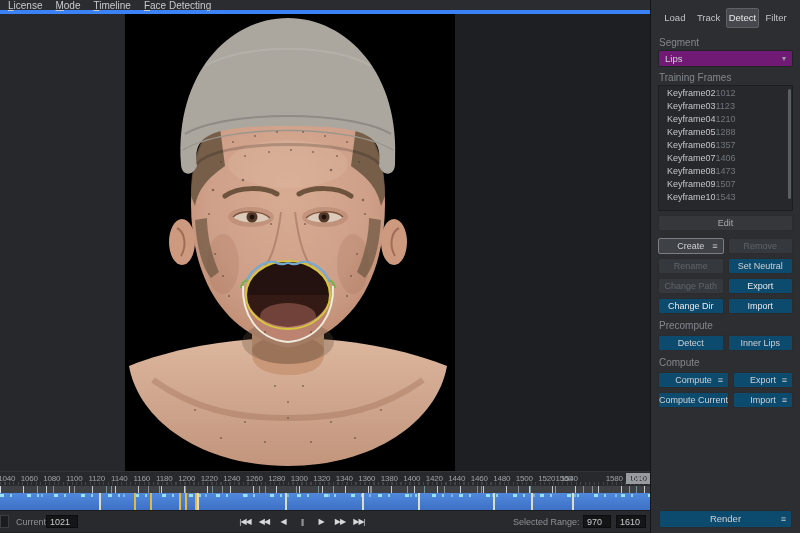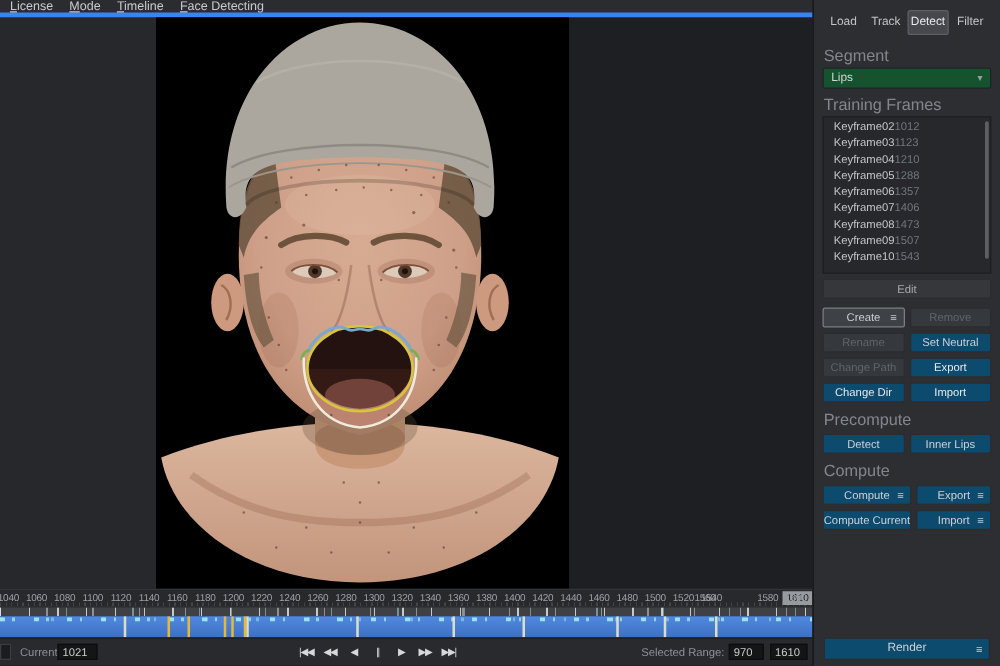--- a/index.html
+++ b/index.html
@@ -54,22 +54,22 @@
     display:flex; gap:7px; align-items:center; color:#d6d8da; }
   .t-btn { font-size:8px; letter-spacing:-1px; min-width:12px; text-align:center; line-height:15px; }
   
   .panel { width:150px; background:#2c2e32; border-left:1px solid #141517;
     display:flex; flex-direction:column; padding:4px 7px 3px; font-size:9.5px; height:533px;
     margin-top:-14px; position:relative; z-index:2; }
   .tabs { display:flex; margin:4px 0 6px; }
   .tab { flex:1; text-align:center; padding:3px 0 4px; color:#c3c5c8; border:1px solid transparent;
     border-radius:2px; font-size:9.5px; }
   .tab.active { background:#46484d; border-color:#5d6065; color:#e9eaec; }
-  .grp-label { font-size:13px; color:#83878c; margin:3px 1px 2px; }
-  .select { height:17px; background:#14532d; border:1px solid #222327; border-radius:2px;
+  .grp-label { font-size:10px; color:#83878c; margin:3px 1px 2px; }
+  .select { height:17px; background:#701a75; border:1px solid #222327; border-radius:2px;
     display:flex; align-items:center; justify-content:space-between; padding:0 6px;
     color:#d2d4d6; margin-bottom:2px; }
   .chev { color:#9a9da1; font-size:8px; }
   .kf-list { height:126px; background:#26282b; border:1px solid #1d1e20; position:relative;
     overflow:hidden; margin-bottom:4px; }
   .kf-row { display:flex; justify-content:flex-start; padding:2px 10px 1px 8px;
     font-size:9px; color:#c5c7c9; }
   .kf-frame { color:#71767c; }
   .kf-scroll { position:absolute; right:1px; top:3px; width:3px; height:110px;
     background:#5b5f64; border-radius:2px; }

